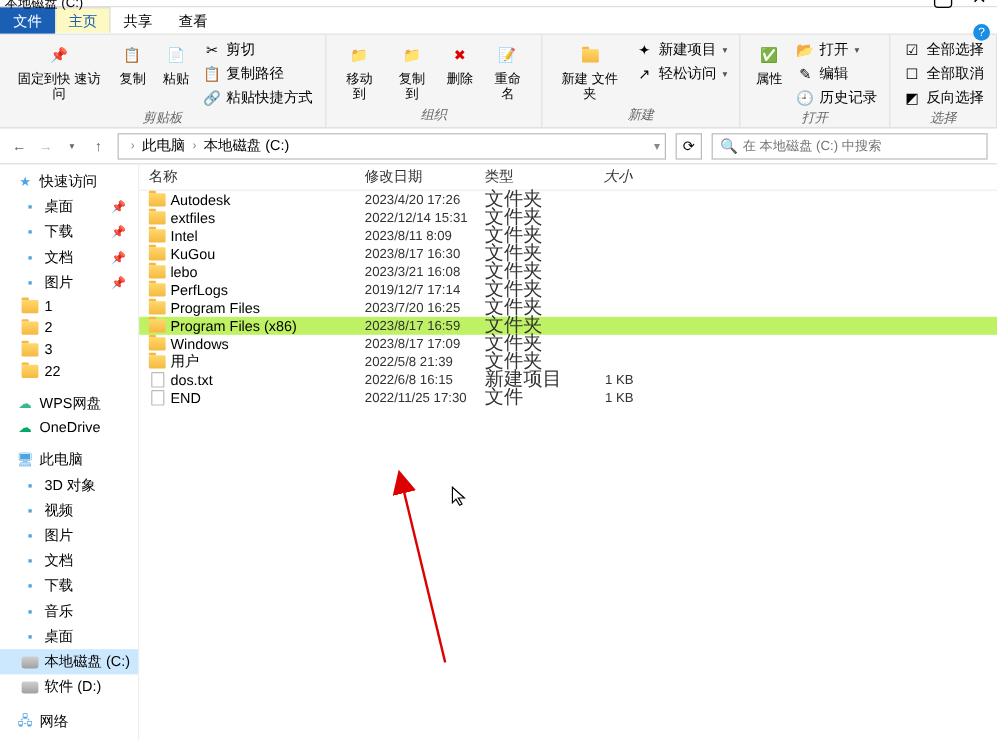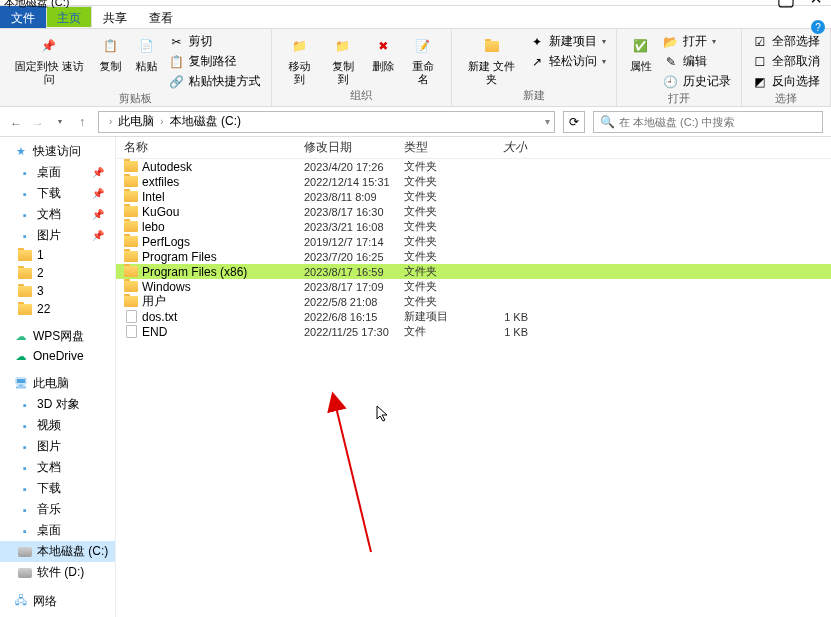--- a/index.html
+++ b/index.html
@@ -7,27 +7,27 @@
 
 
 .titlebar { height: 6px; display: flex; align-items: center; padding: 0 4px; border-bottom: 1px solid #ddd; position: relative; }
 .titlebar .title { font-size: 11px; }
 .win-controls { position: absolute; right: 0; top: 0; display: flex; }
 .win-controls span { width: 30px; height: 24px; display: flex; align-items: center; justify-content: center; font-size: 20px; font-weight: 100; line-height: 1; cursor: pointer; }
 
 
 .tabs { display: flex; background: #fff; height: 23px; border-bottom: 1px solid #ddd; }
 .tab { padding: 3px 10px; font-size: 12px; cursor: pointer; border: 1px solid transparent; }
-.tab.active { background: #84cc16; border: 1px solid #ddd; border-bottom: 1px solid #f5f5f5; color: #1a5fb4; }
+.tab.active { background: #fef9c3; border: 1px solid #ddd; border-bottom: 1px solid #f5f5f5; color: #1a5fb4; }
 
 
 .ribbon { display: flex; background: #f5f5f5; height: 78px; border-bottom: 1px solid #ddd; }
 .group { display: flex; flex-direction: column; align-items: center; padding: 3px 8px; border-right: 1px solid #e0e0e0; }
 .group-items { display: flex; align-items: flex-start; flex: 1; gap: 4px; }
-.group-label { font-size: 11px; color: #666; margin-top: auto; padding-bottom: 2px; }
+.group-label { font-size: 11px; color: #666; margin-top: auto; padding-bottom: 2px; font-style: italic; }
 .rbtn { display: flex; flex-direction: column; align-items: center; gap: 2px; padding: 2px 4px; cursor: pointer; }
 .rbtn .ico { width: 24px; height: 24px; display: flex; align-items: center; justify-content: center; }
 .rbtn .lbl { font-size: 11px; text-align: center; line-height: 1.2; }
 .sub { display: flex; flex-direction: column; gap: 1px; }
 .sub-row { display: flex; align-items: center; gap: 4px; font-size: 11px; padding: 1px 2px; cursor: pointer; white-space: nowrap; }
 .sub-row .mini { width: 16px; height: 16px; display: flex; align-items: center; justify-content: center; }
 .drop { font-size: 8px; margin-left: 1px; color: #555; }
 
 
 .addrbar { display: flex; align-items: center; height: 30px; padding: 0 8px; gap: 8px; border-bottom: 1px solid #ddd; }
@@ -57,21 +57,21 @@
 .col-date { width: 100px; }
 .col-type { width: 80px; }
 .col-size { width: 60px; text-align: right; font-style: italic; }
 
 .file-list { }
 .file-row { display: flex; align-items: center; height: 15px; padding: 0 0; cursor: pointer; }
 .file-row.selected { background: #bef264; }
 .file-row .fname { width: 180px; display: flex; align-items: center; gap: 4px; padding-left: 8px; text-align: right; }
 .file-row .fico { width: 14px; height: 14px; display: inline-flex; align-items: center; justify-content: center; }
 .file-row .fdate { width: 100px; padding-left: 8px; color: #333; font-size: 11px; }
-.file-row .ftype { width: 80px; padding-left: 8px; color: #333; font-size: 11px; }
+.file-row .ftype { width: 80px; padding-left: 8px; color: #333; font-size: 16px; }
 .file-row .fsize { width: 60px; text-align: right; padding-right: 8px; color: #333; font-size: 11px; }
 
 .folder-ico { width: 14px; height: 11px; background: linear-gradient(#ffd86b, #f5b942); border-radius: 1px; position: relative; }
 .folder-ico::before { content: ""; position: absolute; top: -2px; left: 0; width: 6px; height: 2px; background: #f5b942; border-radius: 1px 1px 0 0; }
 .file-ico { width: 11px; height: 13px; background: #fff; border: 1px solid #bbb; border-radius: 1px; }
 .disk-ico { width: 14px; height: 10px; background: linear-gradient(#d0d0d0, #a0a0a0); border-radius: 2px; }
 
 
 .arrow-svg { position: absolute; left: 105px; top: 165px; width: 160px; height: 260px; pointer-events: none; }
 .cursor-svg { position: absolute; left: 260px; top: 268px; pointer-events: none; }
@@ -464,21 +464,21 @@
           <span class="ftype">文件夹</span>
           <span class="fsize"></span>
         </div>
         <div class="file-row">
           <span class="fname">
             <span class="fico">
               <span class="folder-ico"></span>
             </span>
             <span>用户</span>
           </span>
-          <span class="fdate">2022/5/8 21:08</span>
+          <span class="fdate">2022/5/8 21:39</span>
           <span class="ftype">文件夹</span>
           <span class="fsize"></span>
         </div>
         <div class="file-row">
           <span class="fname">
             <span class="fico">
               <span class="file-ico"></span>
             </span>
             <span>dos.txt</span>
           </span>

